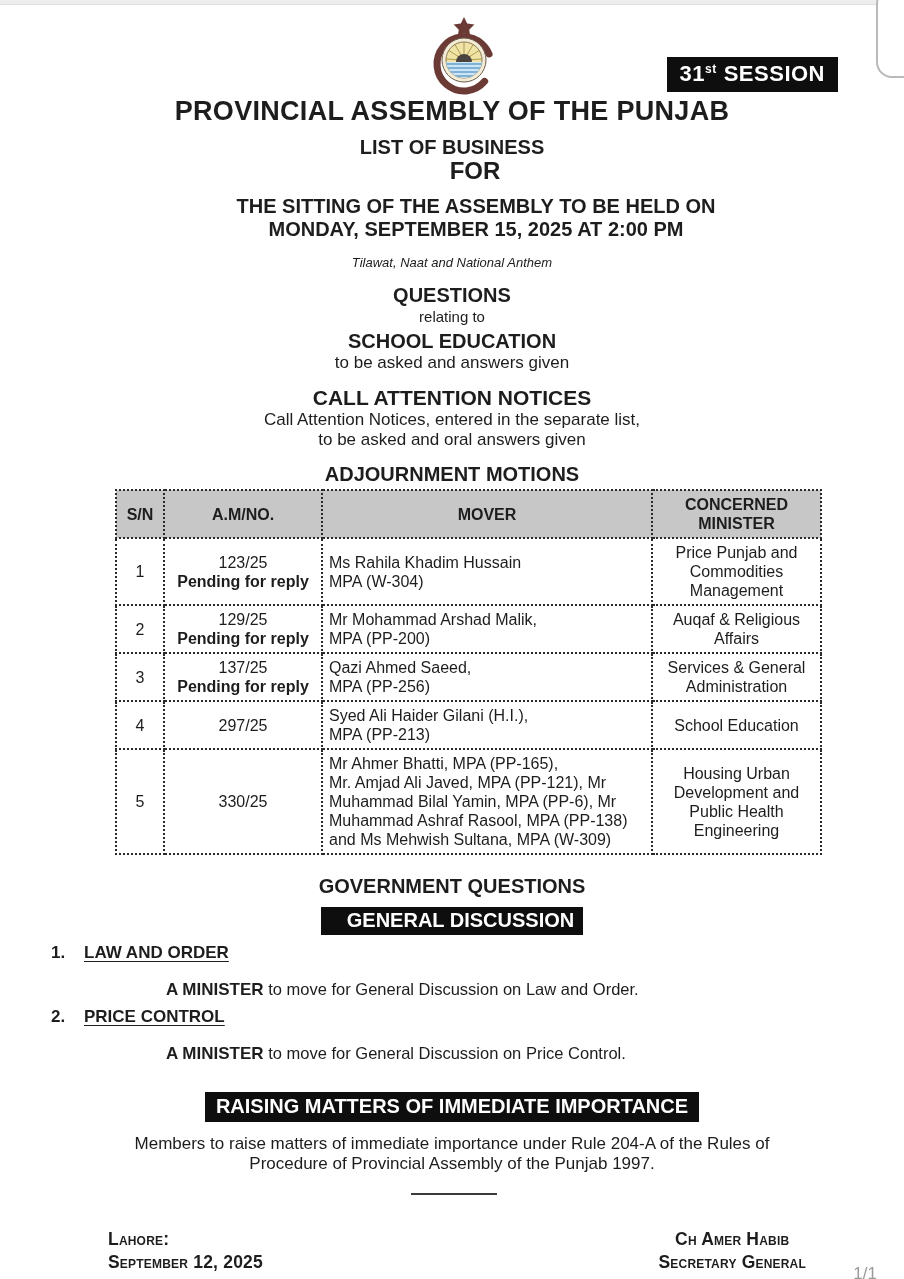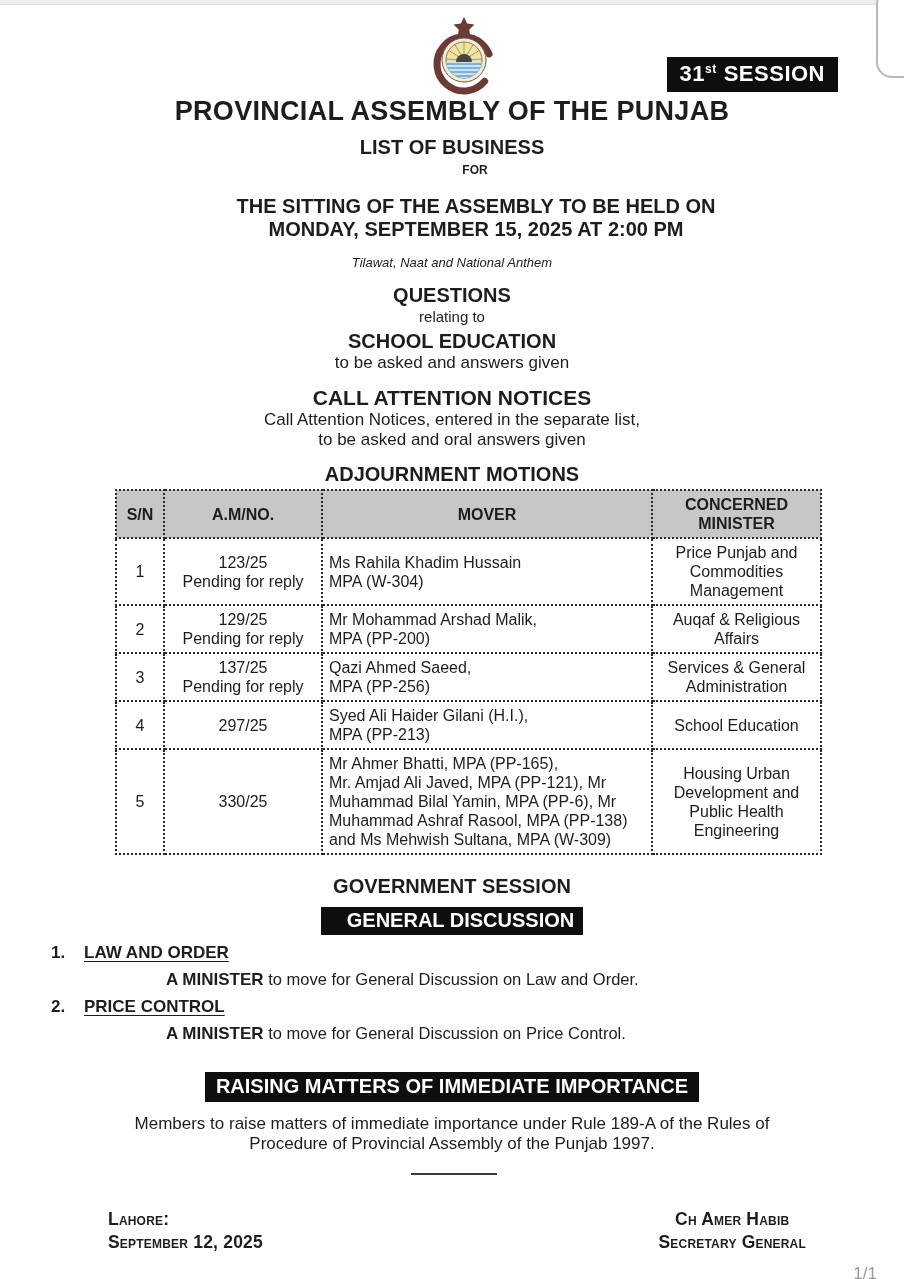--- a/index.html
+++ b/index.html
@@ -29,21 +29,21 @@
     background:#0e0e0e; color:#ffffff; font-weight:bold;
     font-size:22px; padding:4px 13px 5px 13px; letter-spacing:0.5px;
   }
   .session-badge sup { font-size:12px; }
   .session-badge .word { margin-left:7px; }
 
   .content { padding-top:96px; text-align:center; }
 
   .doc-title  { font-size:27px; font-weight:bold; letter-spacing:0.3px; line-height:30px; }
   .sub1 { font-size:20px; font-weight:bold; margin-top:10px; line-height:23px; }
-  .sub2 { font-size:12px; font-weight:bold; line-height:23px;padding-left:46px; }
+  .sub2 { font-size:24px; font-weight:bold; line-height:23px;padding-left:46px; }
   .sitting { margin-top:13px; font-size:20px; font-weight:bold; line-height:23px;padding-left:48px; }
   .anthem { margin-top:12px; font-size:13px; font-style:italic; line-height:20px; }
 
   .h-questions { margin-top:11px; font-size:20px; font-weight:bold; line-height:23px; }
   .relating    { font-size:15px; line-height:17px; margin-top:1px; }
   .dept        { margin-top:5px; font-size:20px; font-weight:bold; line-height:23px; }
   .note        { font-size:17px; line-height:19px; }
 
   .h-can   { margin-top:14px; font-size:21px; font-weight:bold; line-height:24px; }
   .can-body{ font-size:17px; line-height:20px; }
@@ -56,36 +56,36 @@
     font-size:16px; line-height:19px; text-align:left;
   }
   table.adj col.c-sn { width:48px; }
   table.adj col.c-am { width:158px; }
   table.adj col.c-mv { width:330px; }
   table.adj col.c-mi { width:169px; }
   table.adj th, table.adj td { border:2px dotted #2a2a2a; padding:4px 6px; vertical-align:middle; }
   table.adj th { background:#c7c7c7; font-weight:bold; text-align:center; height:44px; }
   td.sn { text-align:center; }
   td.am { text-align:center; }
-  td.am .status { font-weight:normal; }
+  td.am .status { font-weight:bold; }
   td.mv { white-space:pre-line; padding-left:9px; }
   td.mi { text-align:center; }
 
   .h-gov { margin-top:20px; font-size:20px; font-weight:bold; line-height:23px; }
   .banner {
     display:inline-block; background:#0e0e0e; color:#fff;
     font-size:20px; font-weight:bold; line-height:23px; padding:2px 9px 3px 26px;
   }
   .banner-gd { margin-top:9px; }
 
   .gd-list { text-align:left; margin-top:7px; }
   .gd-item-title { padding-left:51px; font-size:17px; font-weight:bold; line-height:21px; margin-top:6px; }
   .gd-item-title .num { display:inline-block; width:33px; }
   .gd-item-title .ttl { text-decoration:underline; text-underline-offset:3px; }
-  .gd-action { padding-left:166px; font-size:16.5px; line-height:20px; margin-top:6px; }
+  .gd-action { padding-left:166px; font-size:16.5px; line-height:20px; margin-top:16px; }
   .gd-action b { font-size:17px; }
 
   .banner-rm { margin-top:28px; padding:3px 11px 4px 11px; }
   .rm-body { margin:12px auto 0 auto; max-width:690px; font-size:17px; line-height:20px; }
 
   .sep {
     width:86px; border:none; border-top:2px solid #3a3a3a;
     margin:19px auto 0 auto; position:relative; left:2px;
   }
 
@@ -231,40 +231,40 @@
           <td class="mv">Mr Ahmer Bhatti, MPA (PP-165),
 Mr. Amjad Ali Javed, MPA (PP-121), Mr
 Muhammad Bilal Yamin, MPA (PP-6), Mr
 Muhammad Ashraf Rasool, MPA (PP-138)
 and Ms Mehwish Sultana, MPA (W-309)</td>
           <td class="mi">Housing Urban Development and Public Health Engineering</td>
         </tr>
       </tbody>
     </table>
 
-    <div class="h-gov">GOVERNMENT SESSION</div>
+    <div class="h-gov">GOVERNMENT QUESTIONS</div>
     <div><span class="banner banner-gd">GENERAL DISCUSSION</span></div>
 
     <div class="gd-list">
       <div class="gd-item-title">
         <span class="num">1.</span><span class="ttl">LAW AND ORDER</span>
       </div>
       <div class="gd-action">
         <b>A MINISTER</b><span> to move for General Discussion on Law and Order.</span>
       </div>
       <div class="gd-item-title">
         <span class="num">2.</span><span class="ttl">PRICE CONTROL</span>
       </div>
       <div class="gd-action">
         <b>A MINISTER</b><span> to move for General Discussion on Price Control.</span>
       </div>
     </div>
 
     <div><span class="banner banner-rm">RAISING MATTERS OF IMMEDIATE IMPORTANCE</span></div>
-    <div class="rm-body">Members to raise matters of immediate importance under Rule 189-A of the Rules of Procedure of Provincial Assembly of the Punjab 1997.</div>
+    <div class="rm-body">Members to raise matters of immediate importance under Rule 204-A of the Rules of Procedure of Provincial Assembly of the Punjab 1997.</div>
 
     <hr class="sep">
 
     <div class="footer">
       <div class="left">
         <div>Lahore:</div>
         <div>September 12, 2025</div>
       </div>
       <div class="right">
         <div>Ch Amer Habib</div>

